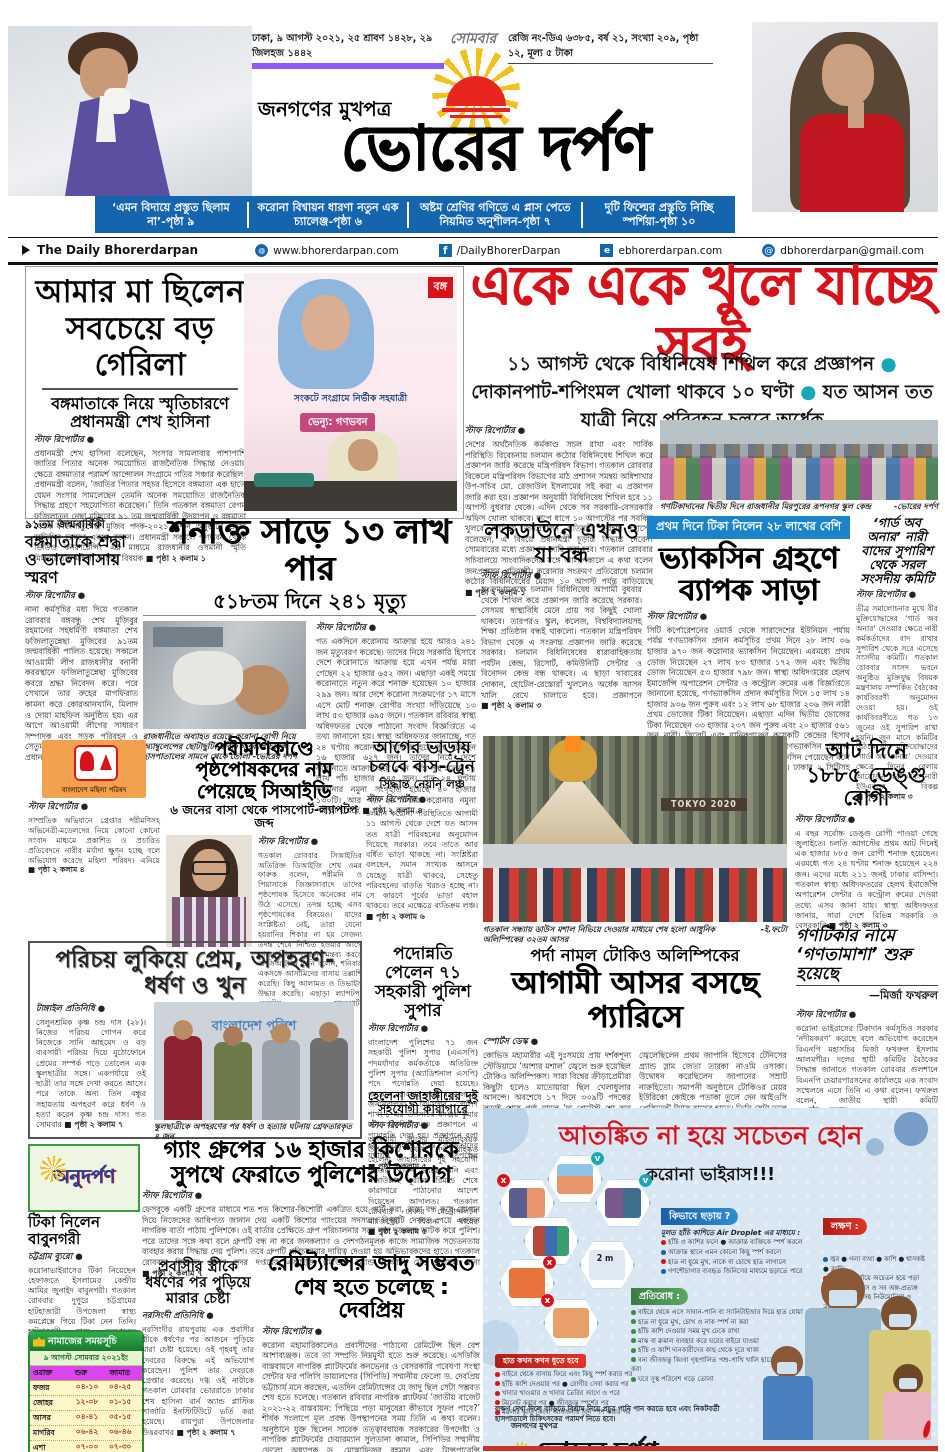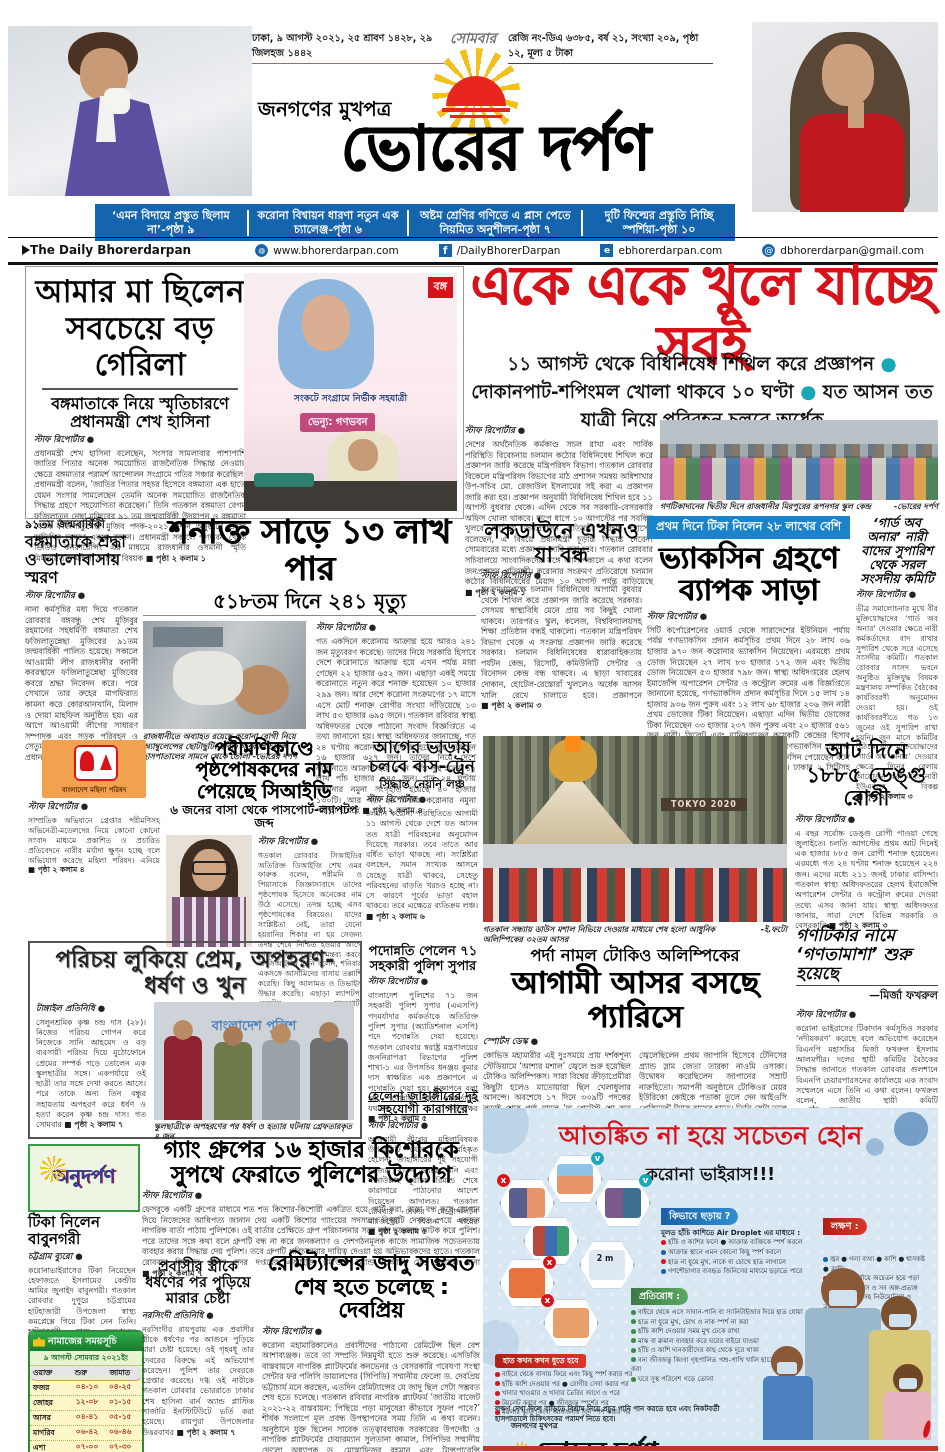--- a/index.html
+++ b/index.html
@@ -37,48 +37,48 @@
     <div class="abs" style="left:96px;top:62px;width:26px;height:26px;border-radius:30%;background:#f6f4ef;"></div>
   </div>
 
   <div class="abs" style="left:752px;top:22px;width:186px;height:190px;background:linear-gradient(150deg,#e9ebed,#d6d9dc);overflow:hidden;">
     <div class="abs" style="left:38px;top:10px;width:120px;height:178px;background:#5a4634;border-radius:46% 46% 8% 8%;"></div>
     <div class="abs" style="left:70px;top:22px;width:52px;height:62px;border-radius:46%;background:#caa07e;"></div>
     <div class="abs" style="left:48px;top:92px;width:104px;height:98px;background:#c01620;border-radius:24% 24% 0 0;"></div>
     <div class="abs" style="left:96px;top:80px;width:16px;height:26px;background:#caa07e;"></div>
   </div>
 
-  <div class="abs" style="left:252px;top:31px;width:192px;font-size:9.6px;font-weight:700;border-bottom:1px solid #8b5cf6;padding-bottom:2px;">ঢাকা, ৯ আগস্ট ২০২১, ২৫ শ্রাবণ ১৪২৮, ২৯ জিলহজ ১৪৪২</div>
+  <div class="abs" style="left:252px;top:31px;width:192px;font-size:9.6px;font-weight:700;border-bottom:6px solid #8b5cf6;padding-bottom:2px;">ঢাকা, ৯ আগস্ট ২০২১, ২৫ শ্রাবণ ১৪২৮, ২৯ জিলহজ ১৪৪২</div>
   <div class="abs" style="left:450px;top:27px;font-size:14px;font-weight:800;font-style:italic;color:#737373;">সোমবার</div>
   <div class="abs" style="left:508px;top:31px;width:205px;font-size:9.6px;font-weight:700;border-bottom:1px solid #444;padding-bottom:2px;">রেজি নং-ডিএ ৬৩৮৫, বর্ষ ২১, সংখ্যা ২০৯, পৃষ্ঠা ১২, মূল্য ৫ টাকা</div>
 
   <div class="abs" style="left:258px;top:94px;width:180px;font-size:20px;font-weight:800;color:#000;">জনগণের মুখপত্র</div>
 
   <div class="abs" style="left:428px;top:46px;width:96px;height:92px;">
     <div class="abs" style="left:4px;top:2px;width:88px;height:88px;border-radius:50%;background:repeating-conic-gradient(#f3c01c 0deg 9deg,transparent 9deg 26deg);"></div>
     <div class="abs" style="left:18px;top:30px;width:60px;height:30px;border-radius:60px 60px 0 0;background:#e8251f;"></div>
     <div class="abs" style="left:14px;top:62px;width:68px;height:4px;background:#e8251f;"></div>
     <div class="abs" style="left:22px;top:69px;width:52px;height:3px;background:#e8251f;"></div>
   </div>
 
   <div class="abs ctr" style="left:250px;top:100px;width:490px;font-size:62px;font-weight:900;color:#000;letter-spacing:-1px;text-shadow:1px 0 #000,0 1px #000;">ভোরের দর্পণ</div>
 
-  <div class="abs" style="left:95px;top:196px;width:640px;height:37px;background:#1465ae;display:flex;align-items:center;margin-top:8px;">
+  <div class="abs" style="left:95px;top:196px;width:640px;height:37px;background:#1465ae;display:flex;align-items:center;">
     <div class="ctr" style="flex:1;color:#fff;font-size:11px;font-weight:700;line-height:1.25;padding:0 8px;">‘এমন বিদায়ে প্রস্তুত ছিলাম না’-পৃষ্ঠা ৯</div>
     <div style="width:2px;height:26px;background:#fff;"></div>
     <div class="ctr" style="flex:1.05;color:#fff;font-size:11px;font-weight:700;line-height:1.25;padding:0 8px;">করোনা বিশ্বায়ন ধারণা নতুন এক চ্যালেঞ্জ-পৃষ্ঠা ৬</div>
     <div style="width:2px;height:26px;background:#fff;"></div>
     <div class="ctr" style="flex:1.15;color:#fff;font-size:11px;font-weight:700;line-height:1.25;padding:0 8px;">অষ্টম শ্রেণির গণিতে এ প্লাস পেতে নিয়মিত অনুশীলন-পৃষ্ঠা ৭</div>
     <div style="width:2px;height:26px;background:#fff;"></div>
     <div class="ctr" style="flex:1;color:#fff;font-size:11px;font-weight:700;line-height:1.25;padding:0 8px;">দুটি ফিল্মের প্রস্তুতি নিচ্ছি স্পর্শিয়া-পৃষ্ঠা ১০</div>
   </div>
 
   <div class="abs" style="left:8px;top:237px;width:930px;height:24px;border-top:1px solid #111;border-bottom:3px solid #111;display:flex;align-items:center;font-size:10.5px;">
     <span style="margin-left:14px;width:0;height:0;border-left:8px solid #111;border-top:5px solid transparent;border-bottom:5px solid transparent;display:inline-block;"></span>
-    <span style="margin-left:0;font-weight:700;font-size:12px;">The Daily Bhorerdarpan</span>
+    <span style="margin-left:7px;font-weight:700;font-size:12px;">The Daily Bhorerdarpan</span>
     <span style="flex:1;"></span>
     <span style="width:13px;height:13px;border-radius:50%;background:#1465ae;color:#fff;font-size:8px;text-align:center;line-height:13px;display:inline-block;">◍</span>
     <span style="margin:0 40px 0 5px;">www.bhorerdarpan.com</span>
     <span style="width:13px;height:13px;background:#1465ae;color:#fff;font-size:10px;font-weight:700;text-align:center;line-height:13px;display:inline-block;">f</span>
     <span style="margin:0 40px 0 5px;">/DailyBhorerDarpan</span>
     <span style="width:13px;height:13px;background:#1465ae;color:#fff;font-size:9px;font-weight:700;text-align:center;line-height:13px;display:inline-block;">e</span>
     <span style="margin:0 40px 0 5px;">ebhorerdarpan.com</span>
     <span style="width:13px;height:13px;border-radius:50%;background:#1465ae;color:#fff;font-size:9px;text-align:center;line-height:13px;display:inline-block;">@</span>
     <span style="margin:0 14px 0 5px;">dbhorerdarpan@gmail.com</span>
   </div>
@@ -250,21 +250,21 @@
           <div style="position:absolute;left:69px;top:24px;width:20px;height:20px;border-radius:50%;background:#a87c58;"></div>
           <div style="position:absolute;left:117px;top:22px;width:20px;height:20px;border-radius:50%;background:#b98c66;"></div>
           <div style="position:absolute;left:165px;top:20px;width:20px;height:20px;border-radius:50%;background:#a87c58;"></div>
         </div>
         <div class="cap" style="margin-top:2px;">স্কুলছাত্রীকে অপহরণের পর ধর্ষণ ও হত্যার ঘটনায় গ্রেফতারকৃত ৪ জন</div>
       </div>
     </div>
   </section>
 
   <section class="abs" style="left:368px;top:944px;width:110px;">
-    <div class="hl ctr" style="font-size:13px;">পদোন্নতি পেলেন ৭১ সহকারী পুলিশ সুপার</div>
+    <div class="hl ctr" style="font-size:17px;">পদোন্নতি পেলেন ৭১ সহকারী পুলিশ সুপার</div>
     <div class="by">স্টাফ রিপোর্টার ●</div>
     <div class="bt" style="font-size:7.8px;"><span>বাংলাদেশ পুলিশের ৭১ জন সহকারী পুলিশ সুপার (এএসপি) পদমর্যাদার কর্মকর্তাকে অতিরিক্ত পুলিশ সুপার (অ্যাডিশনাল এসপি) পদে পদোন্নতি দেয়া হয়েছে। গতকাল রোববার স্বরাষ্ট্র মন্ত্রণালয়ের জননিরাপত্তা বিভাগের পুলিশ শাখা-১ এর উপসচিব ধনঞ্জয় কুমার দাস স্বাক্ষরিত এক প্রজ্ঞাপনে এ পদোন্নতি দেয়া হয়। প্রজ্ঞাপনে বলা হয়, পদোন্নতি প্রাপ্ত কর্মকর্তাদের যথাযথ কর্তৃপক্ষের</span> <span class="ref">■ পৃষ্ঠা ২ কলাম ৫</span></div>
   </section>
 
   <section class="abs" style="left:483px;top:966px;width:304px;">
     <div class="hl ctr" style="font-size:30px;text-shadow:1px 0 #000;">আগামী আসর বসছে প্যারিসে</div>
     <div class="by">স্পোর্টস ডেস্ক ●</div>
     <div style="display:flex;gap:8px;">
       <div class="bt" style="width:148px;">কোভিড মহামারীর এই দুঃসময়ে প্রায় দর্শকশূন্য স্টেডিয়ামে ‘আশার মশাল’ জ্বেলে শুরু হয়েছিল টোকিও অলিম্পিকস। সারা বিশ্বের ক্রীড়াপ্রেমীরা কিছুটা হলেও মাতোয়ারা ছিল খেলাধুলার আনন্দে। অবশেষে ১৭ দিনে ৩৩৯টি পদকের লড়াই শেষে পর্দা নামল ‘দ্য গ্রেটেস্ট শো অন আর্থ’ খ্যাত আসরের। ভাঙল মিলনমেলা। অপেক্ষা শুরু হলো ২০২৪ প্যারিস অলিম্পিকসের। টোকিও অলিম্পিক স্টেডিয়ামে গতকাল রোববার বাংলাদেশ সময় সন্ধ্যা সোয়া সাতটায় ডাউস মশাল নিভিয়ে দেওয়ার মাধ্যমে শেষ হলো আধুনিক অলিম্পিকসের ৩২তম আসরের। উদ্বোধনীতে মশাল</div>
       <div class="bt" style="width:148px;">
@@ -292,21 +292,21 @@
     <div class="by">চট্টগ্রাম ব্যুরো ●</div>
     <div class="bt" style="font-size:7.8px;"><span>করোনাভাইরাসের টিকা নিয়েছেন হেফাজতে ইসলামের কেন্দ্রীয় আমির জুনাইদ বাবুনগরী। গতকাল রোববার দুপুরে চট্টগ্রামের হাটহাজারী উপজেলা স্বাস্থ্য কমপ্লেক্সে গিয়ে টিকা নেন তিনি। হাটহাজারী স্বাস্থ্য কমপ্লেক্সের কর্মকর্তা ডা. ইমতিয়াজ হোসেন বলেন, জুনাইদ বাবুনগরী নুপুর একটি থেকে</span> <span class="ref">■ পৃষ্ঠা ২ কলাম ৬</span></div>
   </section>
 
   <section class="abs" style="left:28px;top:1330px;width:112px;border:2px solid #2c8a3a;border-radius:6px;background:#fdf6c8;overflow:hidden;font-size:7.5px;">
     <div style="background:linear-gradient(#2fae4a,#187a2e);color:#fff;display:flex;align-items:center;padding:2px 3px;">
       <span style="width:12px;height:10px;background:#f3c01c;clip-path:polygon(50% 0,65% 30%,100% 30%,100% 100%,0 100%,0 30%,35% 30%);display:inline-block;margin-right:3px;"></span>
       <span style="font-weight:800;font-size:9.5px;">নামাজের সময়সূচি</span>
     </div>
     <div class="ctr" style="background:#e8f3d2;font-weight:700;color:#1a6e2a;padding:1px 0;border-bottom:1px solid #b9c98a;">৯ আগস্ট সোমবার ২০২১ইং</div>
-    <div style="display:flex;font-weight:800;background:#e5e5e5;border-bottom:1px solid #caa84e;border-radius:6px;">
+    <div style="display:flex;font-weight:800;background:#d946ef;border-bottom:1px solid #caa84e;">
       <span style="flex:1.2;padding:1px 3px;">ওয়াক্ত</span>
       <span style="flex:1;padding:1px 2px;">শুরু</span>
       <span style="flex:1;padding:1px 2px;">জামাত</span>
     </div>
     <div style="display:flex;border-bottom:1px dotted #caa84e;">
       <span style="flex:1.2;padding:1px 3px;font-weight:700;">ফজর</span>
       <span style="flex:1;color:#b0341e;font-weight:700;">০৪-১০</span>
       <span style="flex:1;color:#b0341e;font-weight:700;">০৪-২৫</span>
     </div>
     <div style="display:flex;border-bottom:1px dotted #caa84e;">
@@ -388,21 +388,21 @@
       <div class="hexin" style="background:#dfe9f2;"></div>
     </div>
     <div class="ctr" style="position:absolute;left:104px;top:146px;width:36px;font-size:8px;font-weight:700;color:#223;">2 m</div>
     <div class="hex" style="left:60px;top:190px;">
       <div class="hexin" style="background:#e8a06b;"></div>
     </div>
     <div class="badge" style="left:58px;top:186px;background:#d8121a;">x</div>
 
     <div class="abs" style="left:178px;top:96px;width:150px;">
       <span class="pill" style="background:linear-gradient(90deg,#1b5fa8,#2d8fd0);">কিভাবে ছড়ায় ?</span>
-      <div class="adline" style="font-weight:800;margin-top:3px;font-size:7.2px;">মূলত হাঁচি কাশিতে Air Droplet এর মাধ্যমে :</div>
+      <div class="adline" style="font-weight:800;margin-top:3px;font-size:7.2px;font-style:italic;">মূলত হাঁচি কাশিতে Air Droplet এর মাধ্যমে :</div>
       <div class="adline"><span class="dot" style="background:#d8121a;"></span><span>হাঁচি ও কাশির ফলে ● আক্রান্ত ব্যক্তিকে স্পর্শ করলে</span></div>
       <div class="adline"><span class="dot" style="background:#1b5fa8;"></span><span>আক্রান্ত স্থানে এমন কোনো কিছু স্পর্শ করলে</span></div>
       <div class="adline"><span class="dot" style="background:#d8121a;"></span><span>হাত না ধুয়ে মুখ, নাকে বা চোখে হাত লাগালে</span></div>
       <div class="adline"><span class="dot" style="background:#1b5fa8;"></span><span>গণশৌচাগার ব্যবহৃত জিনিসের মাধ্যমে ছড়াতে পারে</span></div>
     </div>
 
     <div class="abs" style="left:340px;top:106px;width:108px;">
       <span class="pill" style="background:linear-gradient(90deg,#b01e16,#e03428);">লক্ষণ :</span>
       <div class="adline" style="margin-top:20px;"><span class="dot" style="background:#1b5fa8;"></span><span>জ্বর ● গলা ব্যথা ● কাশি ● শ্বাসকষ্ট ● ক্লান্তি</span></div>
       <div class="adline"><span class="dot" style="background:#d8121a;"></span><span>মারাত্মক পর্যায়ে অচেতন হয়ে পড়া</span></div>

